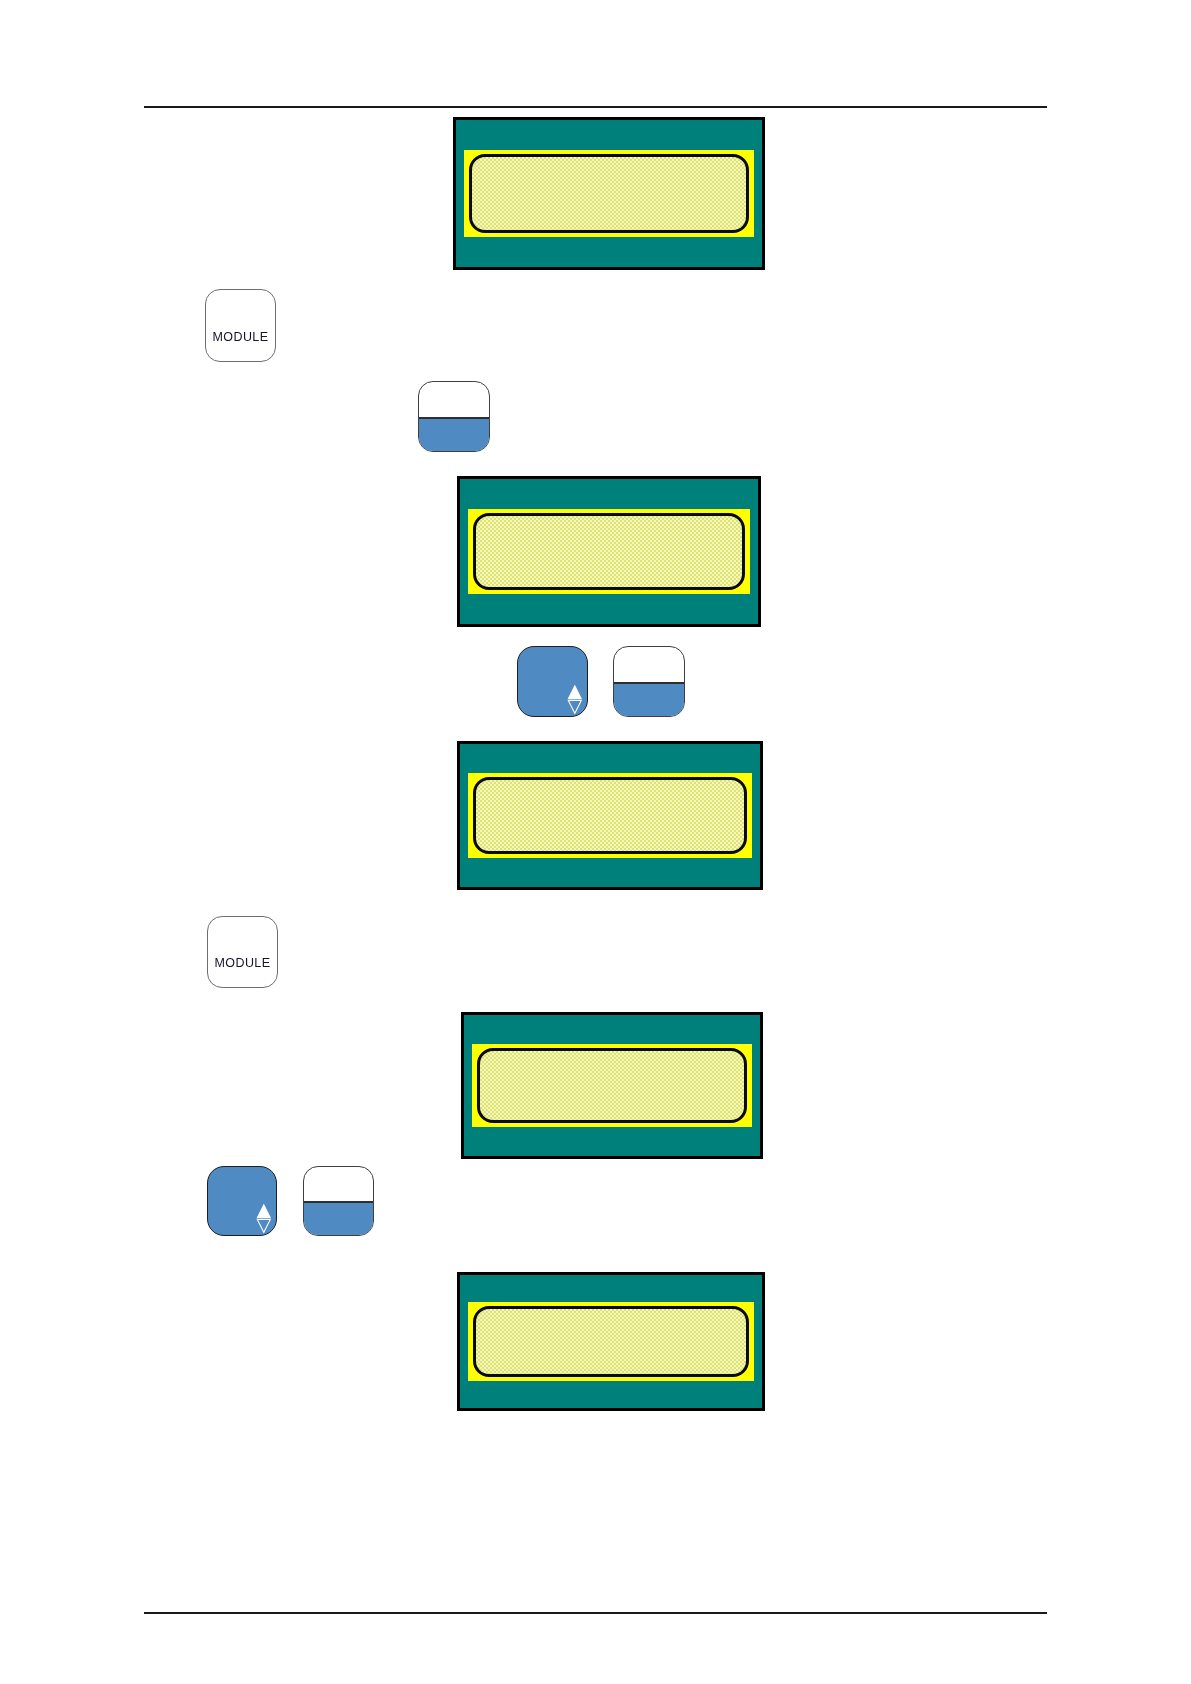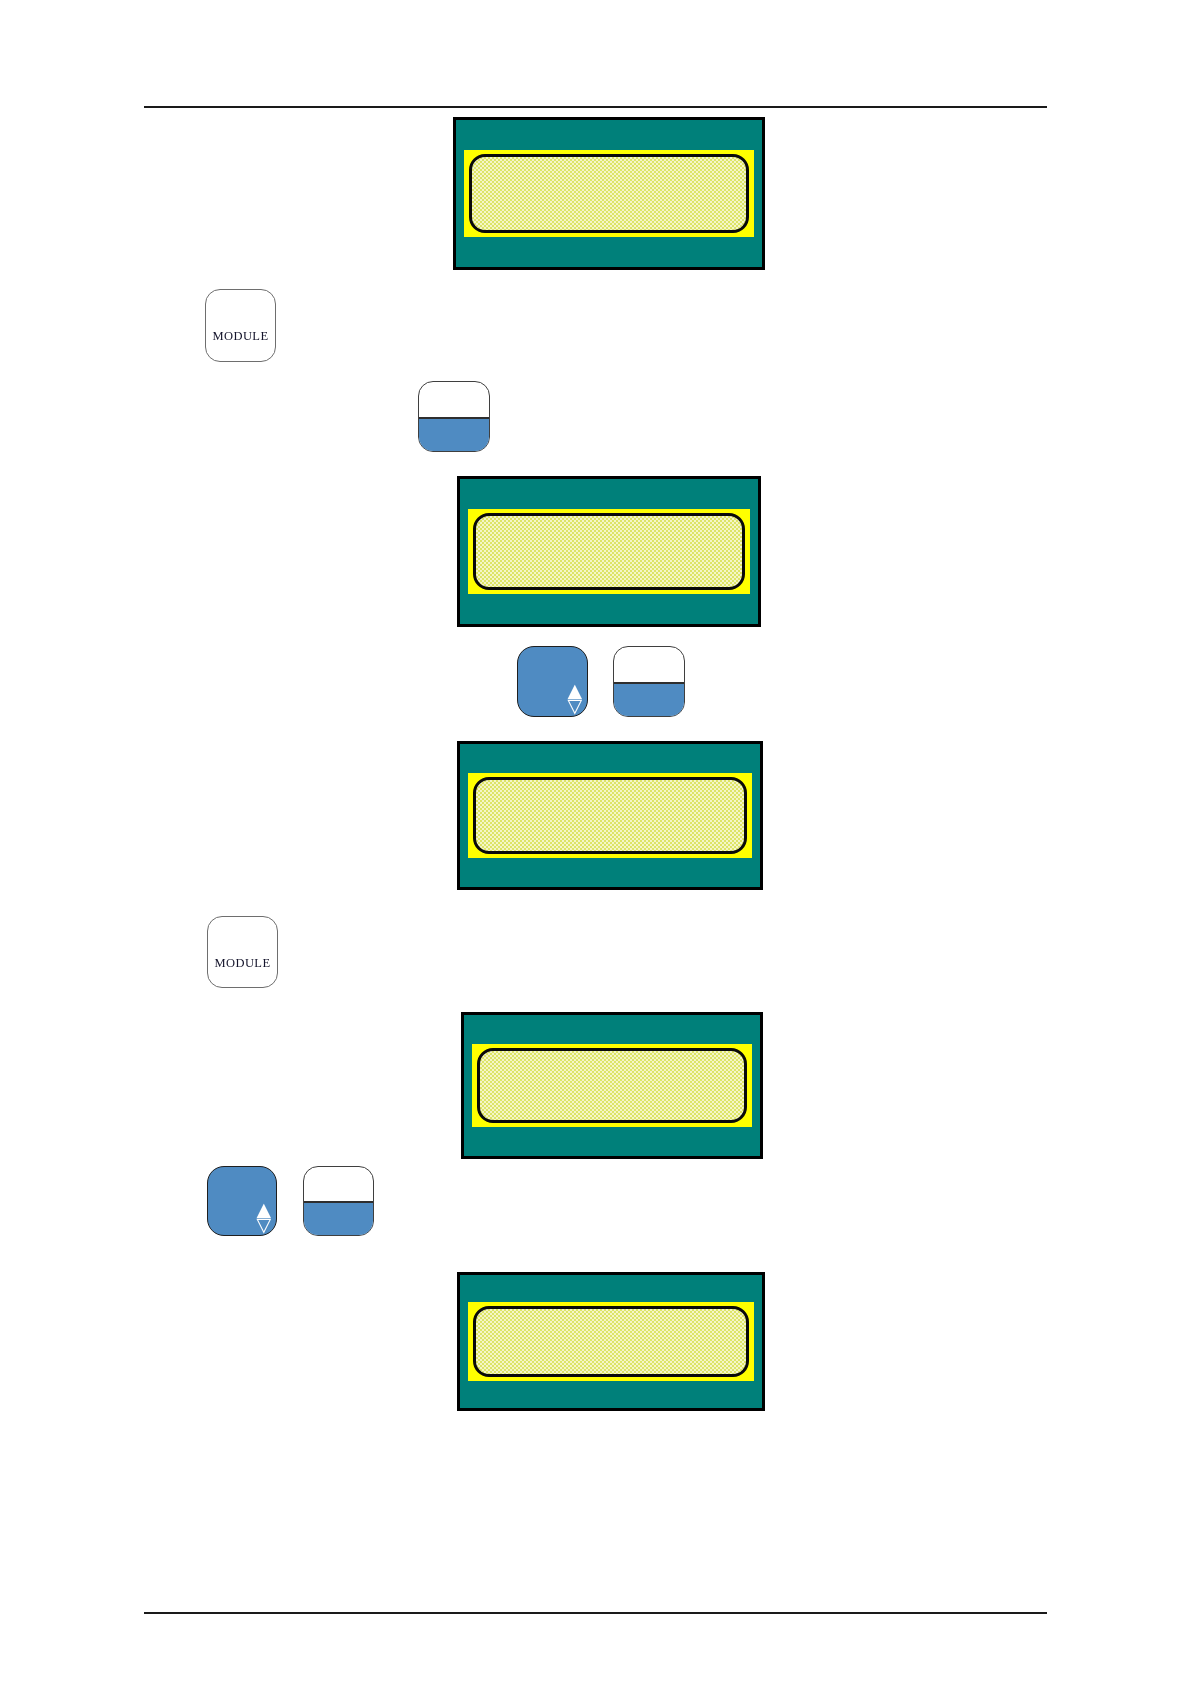--- a/index.html
+++ b/index.html
@@ -46,21 +46,21 @@
     box-sizing:border-box;
     border-radius:15px;
   }
   .key-module{
     background:#ffffff;
     border:1px solid #6e6e6e;
     display:flex;
     align-items:center;
     justify-content:center;
     padding-top:22px;
-    font-family:Liberation Serif, serif;
+    font-family:Liberation Sans, sans-serif;
     font-size:12.5px;
     letter-spacing:0.4px;
     color:#14142b;
   }
   .key-half{
     background:#ffffff;
     border:1px solid #3f3f3f;
     overflow:hidden;
   }
   .key-half .half-bottom{

